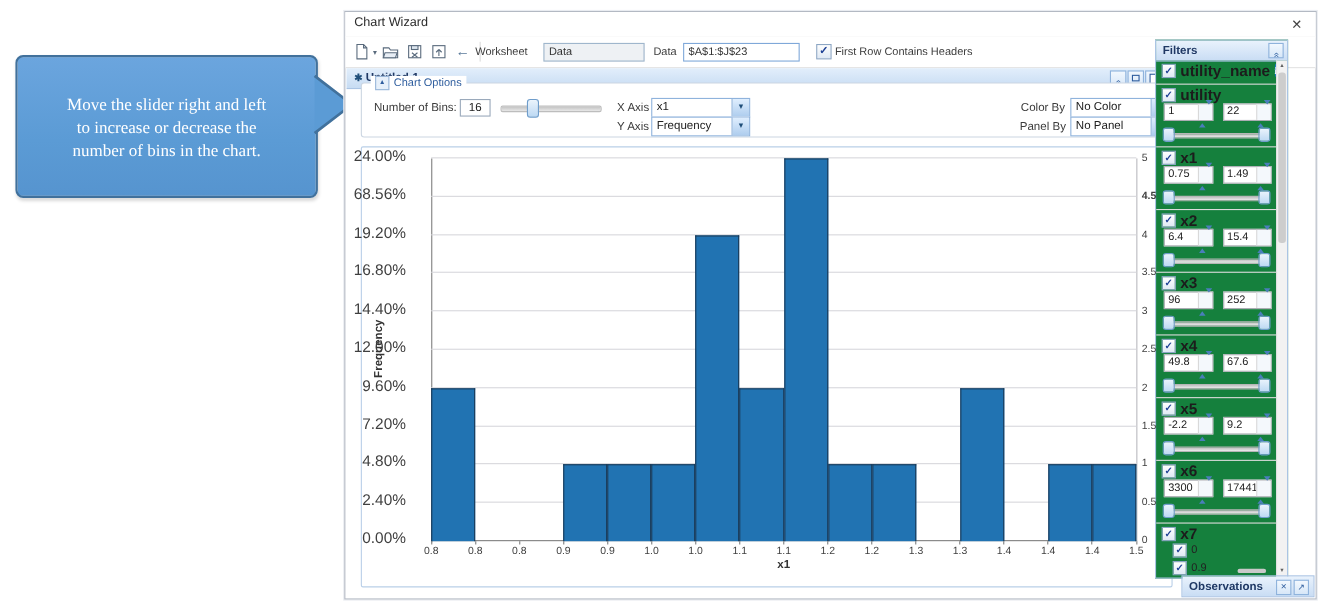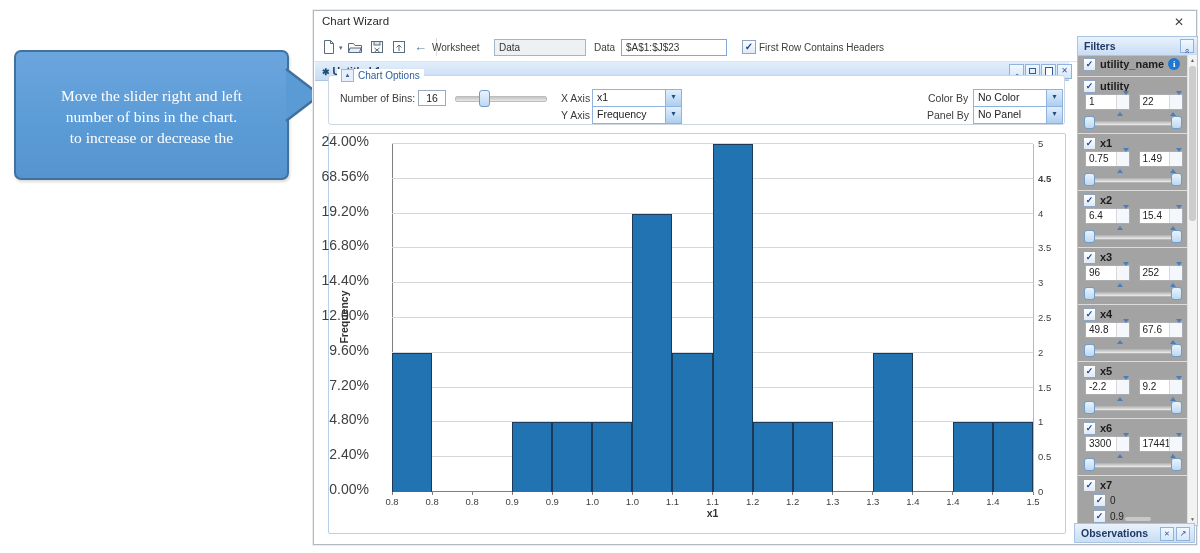--- a/index.html
+++ b/index.html
@@ -57,28 +57,28 @@
   .axis-right{position:absolute;left:1033px;top:144px;width:1px;height:348px;background:#b9b9bf;}
   .bar{position:absolute;bottom:0;box-sizing:border-box;border:1px solid #1a3a57;border-bottom:none;}
   .ytick{position:absolute;right:19px;font-size:14px;color:#3f3f3f;white-space:nowrap;}
   .ytick-r{position:absolute;left:5px;font-size:9.5px;color:#3f3f3f;white-space:nowrap;}
   .xtick{position:absolute;font-size:9.5px;color:#3f3f3f;transform:translateX(-50%);white-space:nowrap;}
   .xtickmark{position:absolute;width:1px;height:3px;background:#7f7f7f;top:0;}
   .freq-label{left:304px;top:311px;width:80px;transform:rotate(-90deg);font-size:10.5px;font-weight:bold;color:#333;text-align:center;}
   .x1-label{left:392px;top:507px;width:641px;text-align:center;font-size:10.5px;font-weight:bold;color:#333;}
 
   
-  .filters-panel{left:763px;top:25px;width:121px;height:490px;border:1px solid #aac4e4;background:#a3a3a3;box-sizing:border-box;}
+  .filters-panel{left:736px;top:25px;width:121px;height:490px;border:1px solid #aac4e4;background:#15803d;box-sizing:border-box;}
   .panel-header{position:absolute;left:0;top:0;right:0;height:18px;background:linear-gradient(180deg,#e9f2fc,#c9ddf4);
                 border-bottom:1px solid #aac4e4;}
   .panel-title{position:absolute;left:6px;top:3px;font-size:10.5px;font-weight:bold;color:#1f3864;}
   #filters-body{position:absolute;left:0;top:18px;right:9px;bottom:0;overflow:hidden;}
   .filter-block{padding:2px 5px 3px 5px;border-bottom:1px solid #dcdcdc;position:relative;}
   .filter-head{height:14px;display:flex;align-items:center;gap:4px;}
-  .fname{font-size:11px;font-weight:bold;color:#1c1c1c;}
+  .fname{font-size:14px;font-weight:bold;color:#1c1c1c;}
   .cbx{width:11px;height:11px;border:1px solid #8ca6c4;background:linear-gradient(180deg,#fff,#dfe9f4);
        font-size:9px;line-height:10px;text-align:center;color:#1c3f94;font-weight:bold;flex:0 0 auto;}
   .info-dot{width:12px;height:12px;border-radius:50%;background:#1e78d2;color:#fff;font-size:9px;font-weight:bold;
             text-align:center;line-height:12px;font-family:"Liberation Serif",serif;}
   .spin-row{height:19px;display:flex;gap:9px;padding:1px 0 1px 2px;}
   .spin{width:45px;height:16px;border:1px solid #abadb3;background:#fff;position:relative;box-sizing:border-box;}
   .spin-val{position:absolute;left:3px;top:1px;font-size:10px;color:#222;}
   .spin-btns{position:absolute;right:0;top:0;bottom:0;width:12px;border-left:1px solid #d9d9d9;background:#f4f8fc;}
   .tri-up{width:0;height:0;border-left:3px solid transparent;border-right:3px solid transparent;border-bottom:4px solid #4a7ebb;margin:2px auto 1px;}
   .tri-dn{width:0;height:0;border-left:3px solid transparent;border-right:3px solid transparent;border-top:4px solid #4a7ebb;margin:1px auto;}
@@ -97,22 +97,22 @@
   .icon-svg{display:block;}
 </style>
 </head>
 <body>
 
 <div id="canvas">
 
   <div class="abs callout">
     <div class="callout-text">
       <div>Move the slider right and left</div>
+      <div>to increase or decrease the</div>
       <div>number of bins in the chart.</div>
-      <div>to increase or decrease the</div>
     </div>
   </div>
   <svg class="abs" style="left:282px;top:63px;" width="42" height="64">
     <path d="M4,6 L38,32 L4,58 Z" fill="#5b9bd5"></path>
     <path d="M4,6 L38,32 L4,58" fill="none" stroke="#41719c" stroke-width="2.5" stroke-linejoin="round"></path>
   </svg>
 
   <div class="abs window">
 
     <div class="abs titlebar">

